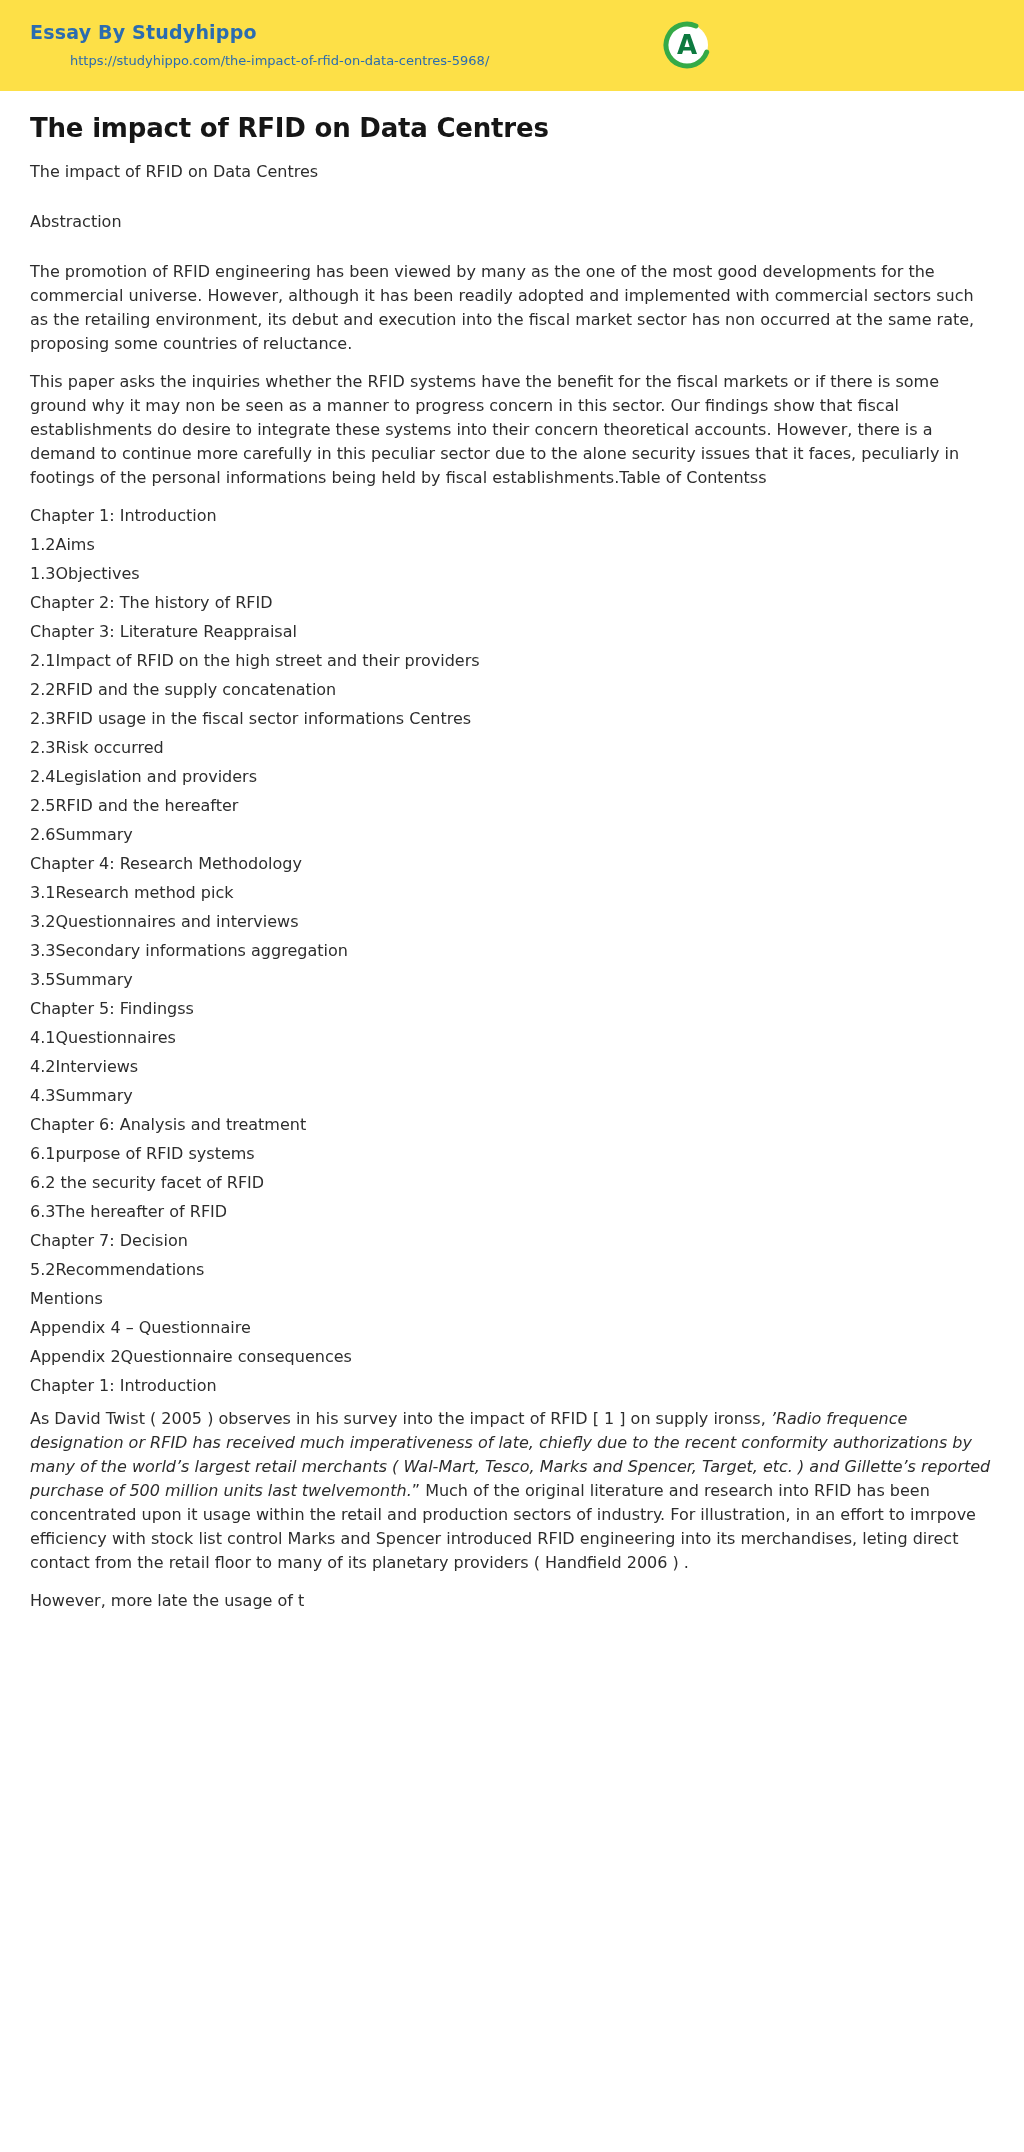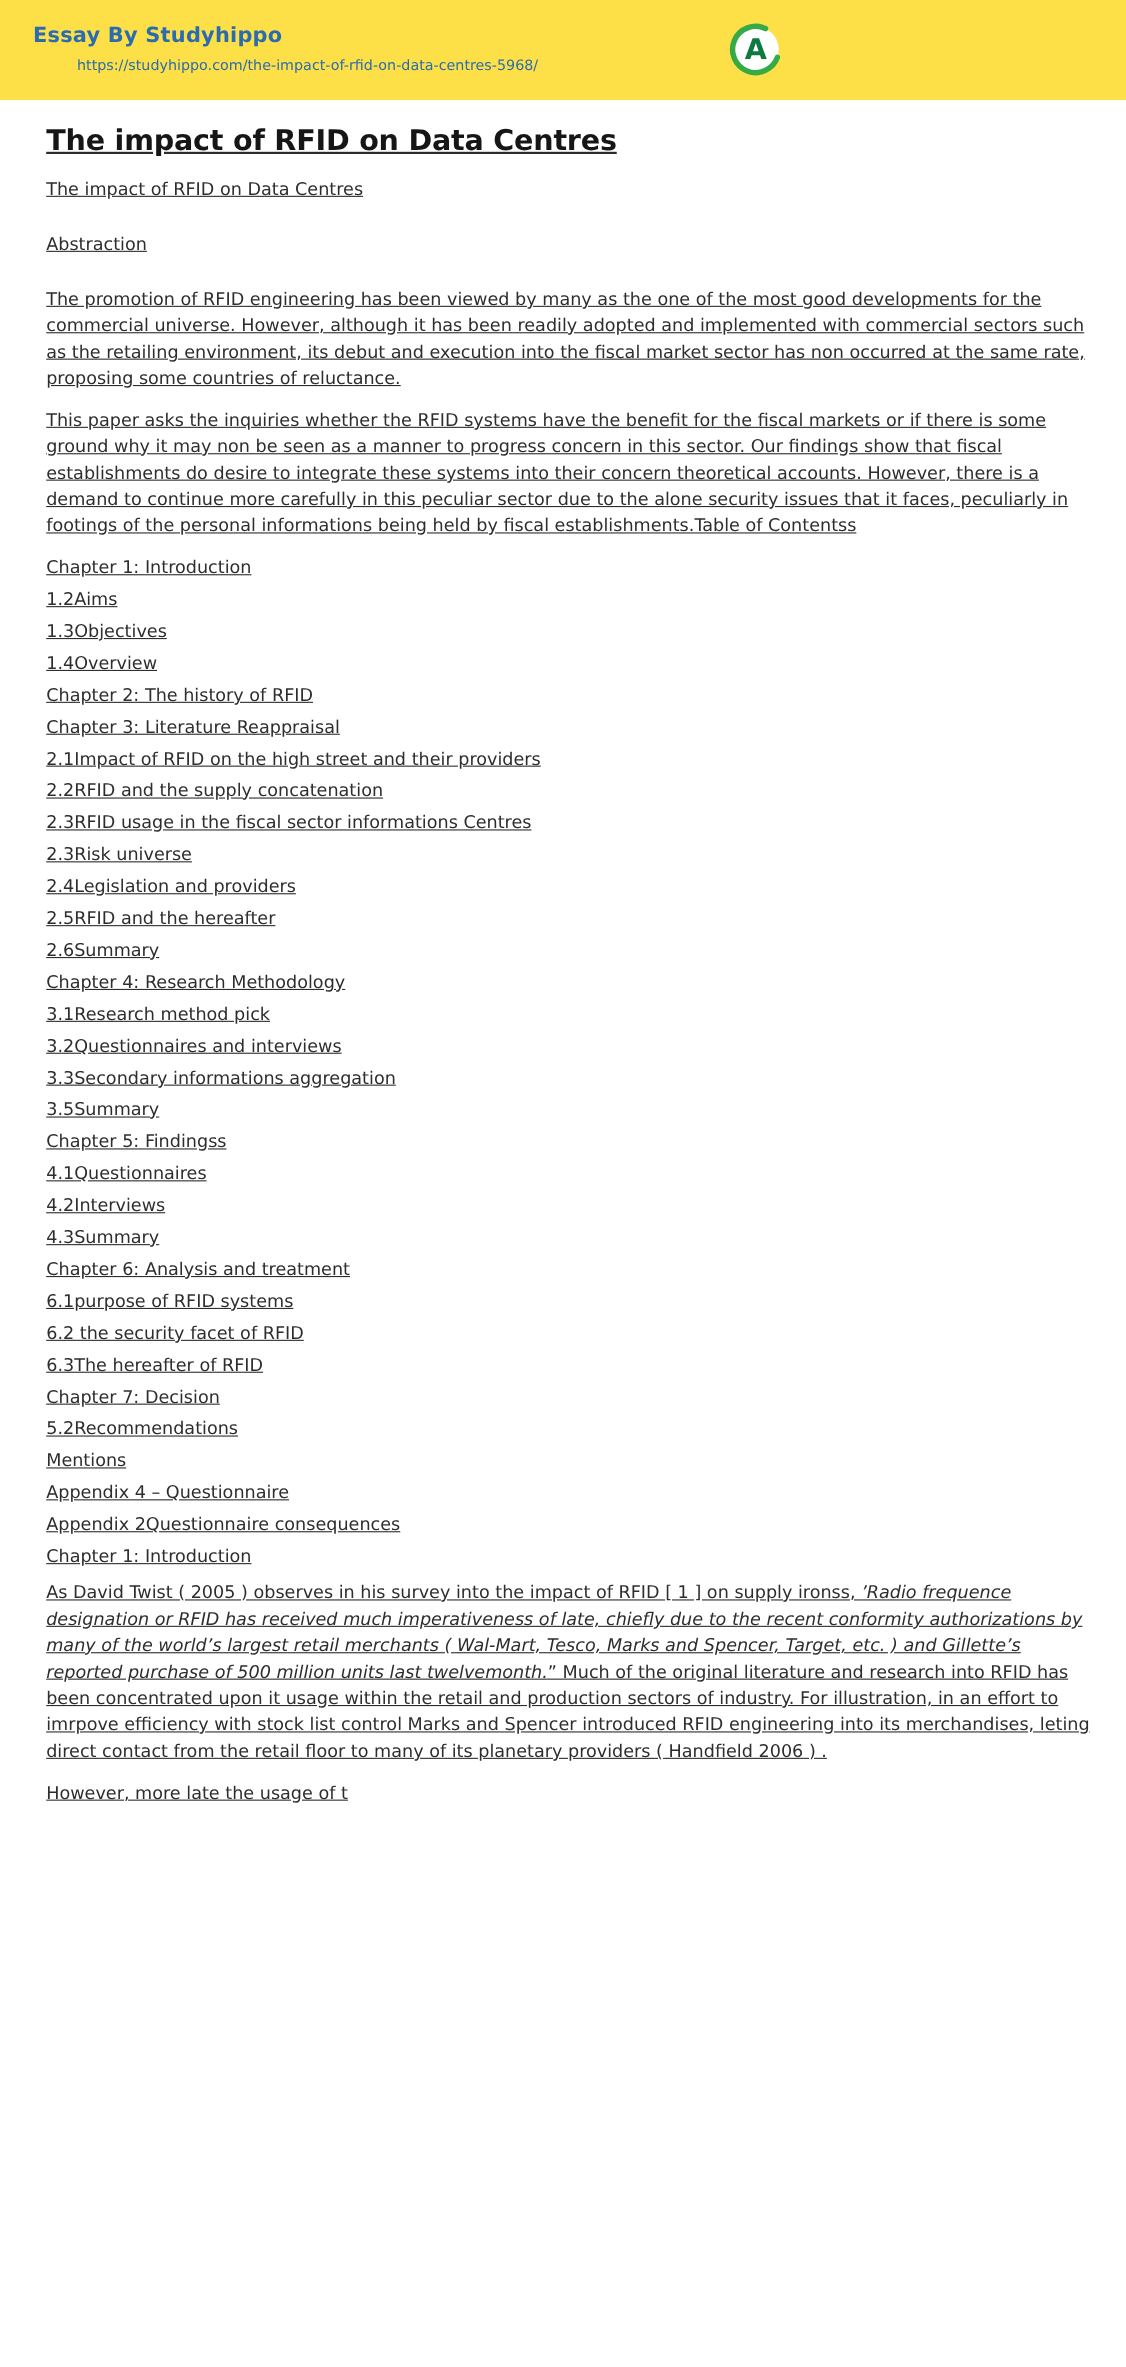--- a/index.html
+++ b/index.html
@@ -42,21 +42,21 @@
     top: 21px;
     width: 48px;
     height: 48px;
     cursor: pointer;
   }
   .logo svg { display: block; width: 48px; height: 48px; }
   .logo text {
     font-family: "DejaVu Sans", "Liberation Sans", sans-serif;
     font-weight: bold;
   }
-  main { padding: 22px 30px 60px 42px; text-decoration: underline; }
+  main { padding: 22px 30px 60px 30px; }
   h1 {
     font-size: 26px;
     font-weight: bold;
     color: #161616;
     letter-spacing: -0.2px;
     margin: 0 0 17px 0;
   }
   p { font-size: 16px; line-height: 1.5; margin: 0 0 14px 0; }
   .subtitle { margin-bottom: 26px; }
   .section-label { margin-bottom: 26px; }
@@ -85,27 +85,26 @@
   <p class="subtitle">The impact of RFID on Data Centres</p>
   <p class="section-label">Abstraction</p>
 
   <p>The promotion of RFID engineering has been viewed by many as the one of the most good developments for the commercial universe. However, although it has been readily adopted and implemented with commercial sectors such as the retailing environment, its debut and execution into the fiscal market sector has non occurred at the same rate, proposing some countries of reluctance.</p>
   <p>This paper asks the inquiries whether the RFID systems have the benefit for the fiscal markets or if there is some ground why it may non be seen as a manner to progress concern in this sector. Our findings show that fiscal establishments do desire to integrate these systems into their concern theoretical accounts. However, there is a demand to continue more carefully in this peculiar sector due to the alone security issues that it faces, peculiarly in footings of the personal informations being held by fiscal establishments.Table of Contentss</p>
 
   <div class="toc">
       <p>Chapter 1: Introduction</p>
       <p>1.2Aims</p>
       <p>1.3Objectives</p>
-      <p>1.4Overview</p>
       <p>Chapter 2: The history of RFID</p>
       <p>Chapter 3: Literature Reappraisal</p>
       <p>2.1Impact of RFID on the high street and their providers</p>
       <p>2.2RFID and the supply concatenation</p>
       <p>2.3RFID usage in the fiscal sector informations Centres</p>
-      <p>2.3Risk universe</p>
+      <p>2.3Risk occurred</p>
       <p>2.4Legislation and providers</p>
       <p>2.5RFID and the hereafter</p>
       <p>2.6Summary</p>
       <p>Chapter 4: Research Methodology</p>
       <p>3.1Research method pick</p>
       <p>3.2Questionnaires and interviews</p>
       <p>3.3Secondary informations aggregation</p>
       <p>3.5Summary</p>
       <p>Chapter 5: Findingss</p>
       <p>4.1Questionnaires</p>

